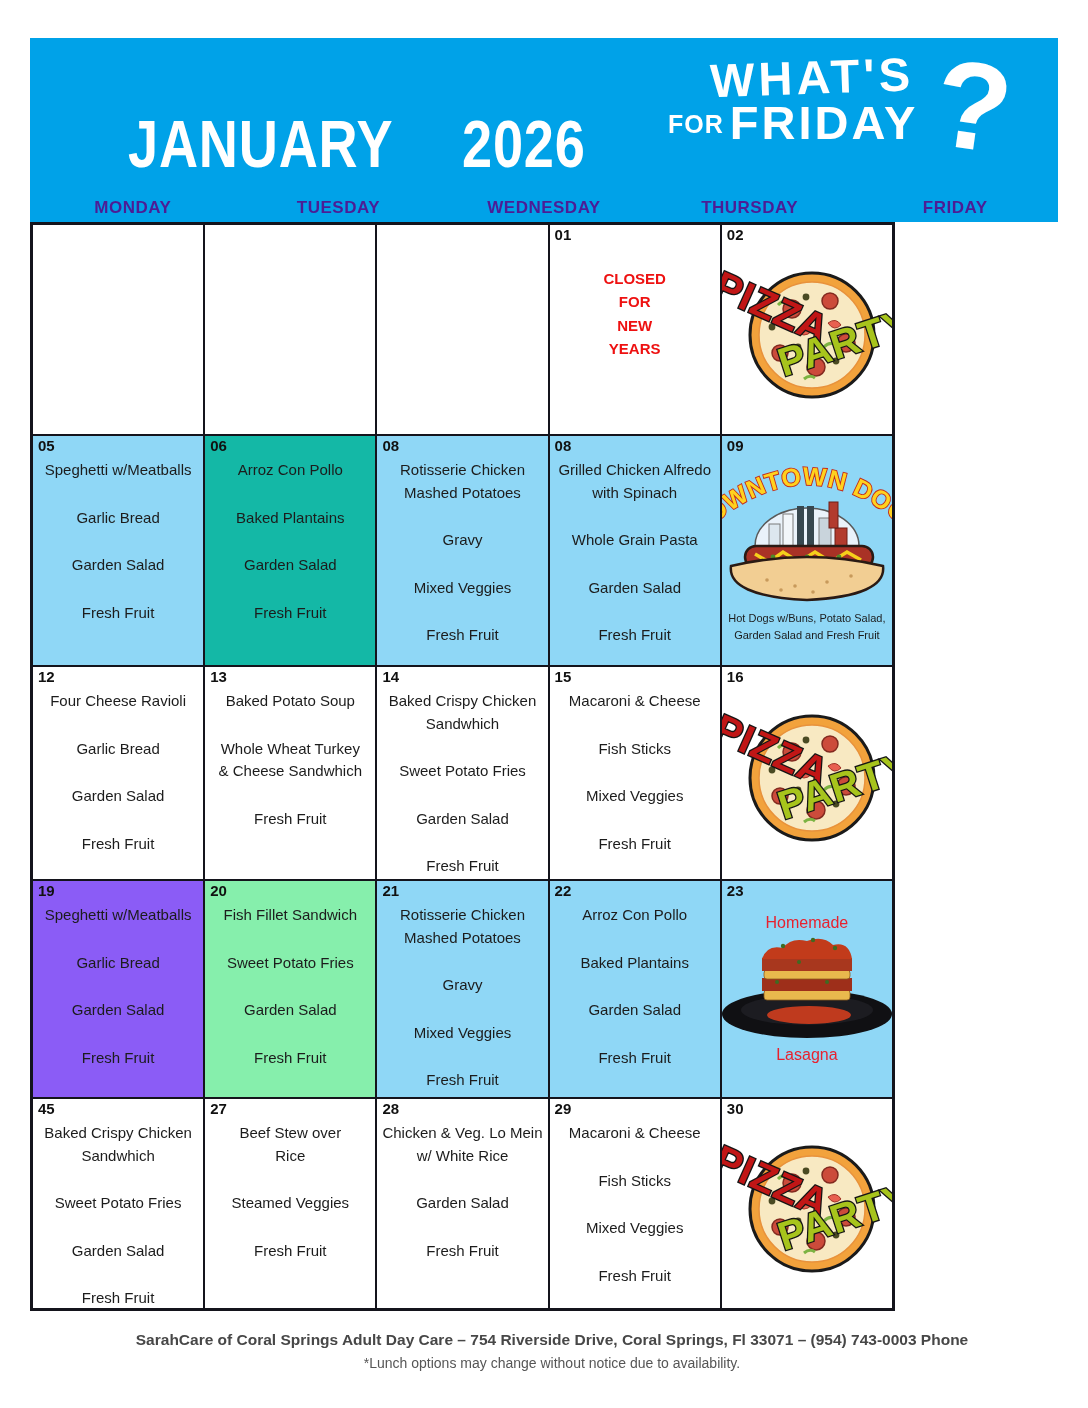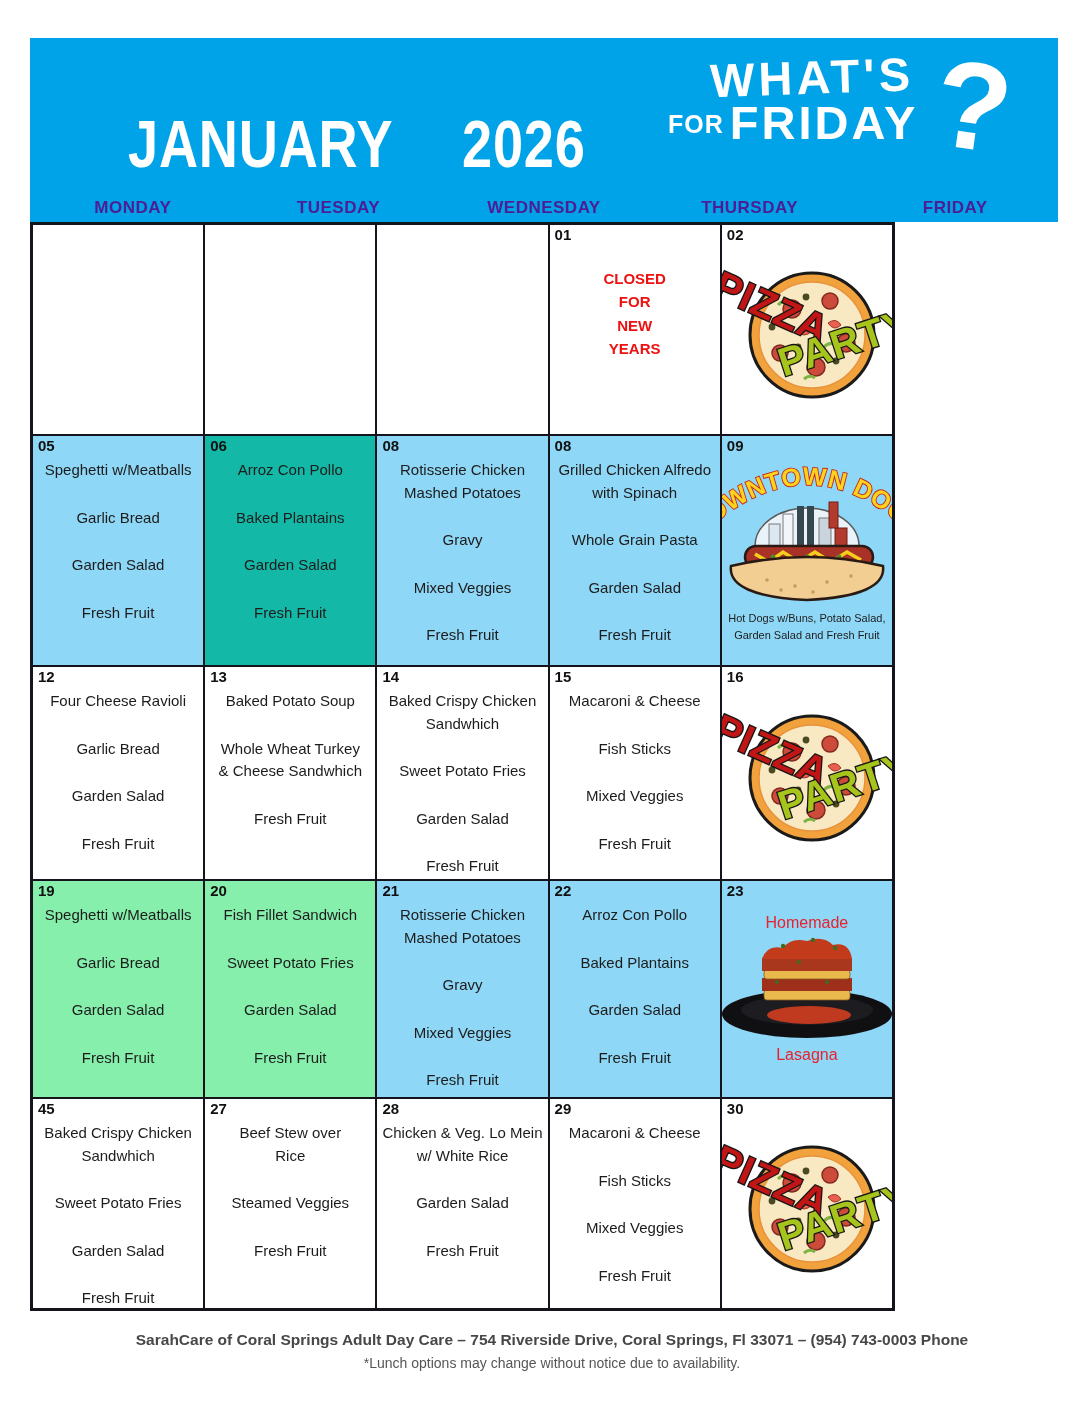--- a/index.html
+++ b/index.html
@@ -230,21 +230,21 @@
   <circle cx="128" cy="110" r="3.4" fill="#4A4A22"></circle>
             <circle cx="90" cy="96" r="3.4" fill="#4A4A22"></circle>
   <path d="M 70 54 q 6 -6 12 -2" stroke="#7CB342" stroke-width="3" fill="none"></path>
   <path d="M 116 96 q 6 -6 12 -2" stroke="#7CB342" stroke-width="3" fill="none"></path>
   <path d="M 96 128 q 6 -5 11 -1" stroke="#7CB342" stroke-width="3" fill="none"></path>
   <text x="4" y="48" transform="rotate(24 12 44)" font-family="Liberation Sans, sans-serif" font-size="40" font-weight="bold" fill="#C11616" stroke="#151515" stroke-width="2.6" style="paint-order:stroke" letter-spacing="1">PIZZA</text>
   <text x="74" y="124" transform="rotate(-18 80 120)" font-family="Liberation Sans, sans-serif" font-size="40" font-weight="bold" fill="#A7C41C" stroke="#151515" stroke-width="2.6" style="paint-order:stroke" letter-spacing="1">PARTY</text>
 </svg>
         </div>
       </div>
-      <div class="cell" style="background: #86efac;">
+      <div class="cell" style="background: #8b5cf6;">
         <span class="date-num">19</span>
         <div class="menu">
           <div class="item">Speghetti w/Meatballs</div>
           <div class="item">Garlic Bread</div>
           <div class="item">Garden Salad</div>
           <div class="item">Fresh Fruit</div>
         </div>
       </div>
       <div class="cell" style="background: #86efac;">
         <span class="date-num">20</span>

